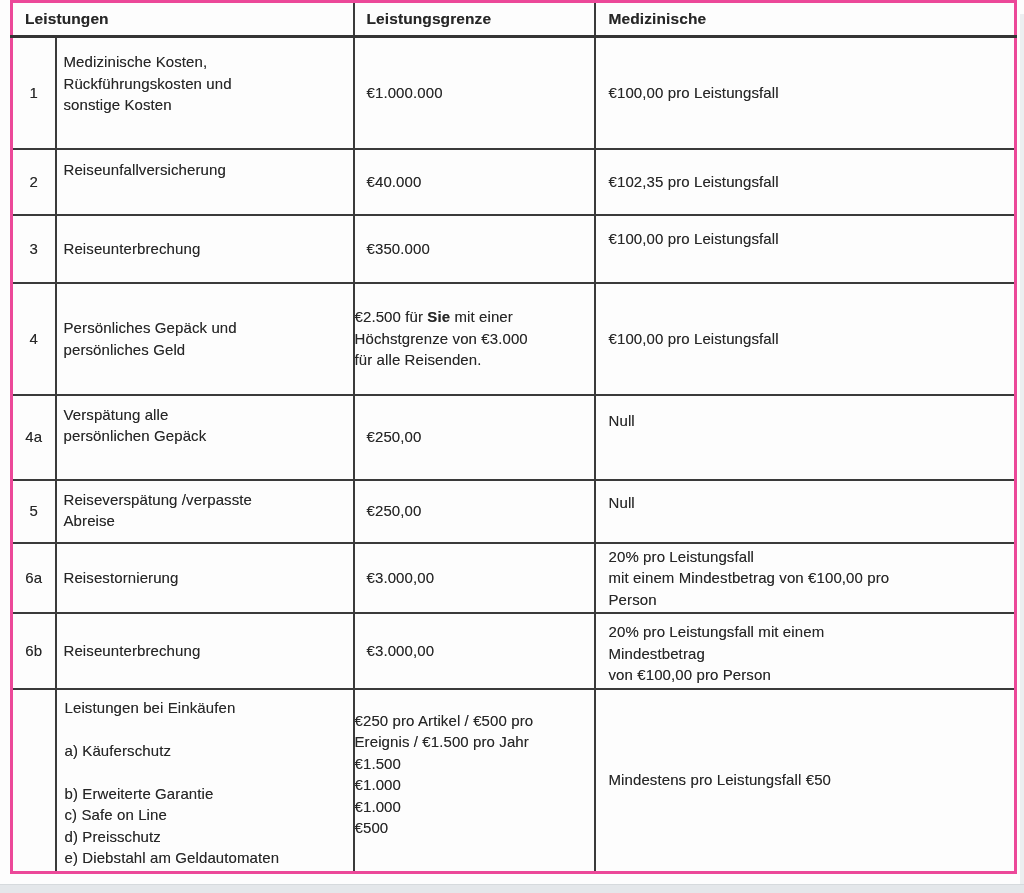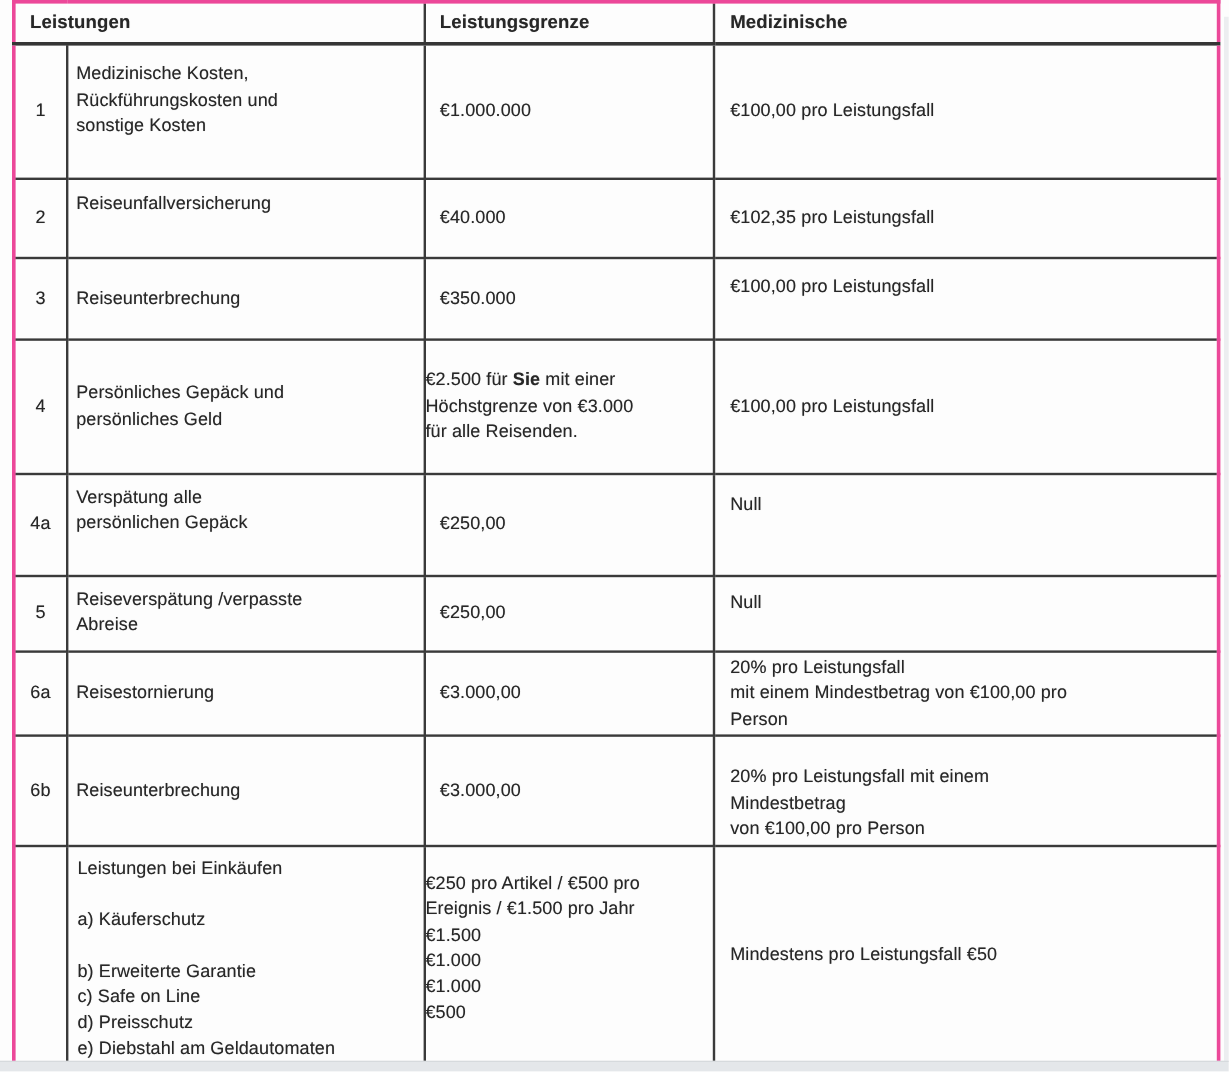--- a/index.html
+++ b/index.html
@@ -85,21 +85,21 @@
 
   
   tr.r1 td.desc  { vertical-align: top; padding-top: 13px; }
   tr.r2 td.desc  { vertical-align: top; padding-top: 9px; }
   tr.r3 td.slb   { vertical-align: top; padding-top: 12px; }
   tr.r4a td.desc { vertical-align: top; padding-top: 8px; }
   tr.r4a td.slb  { vertical-align: top; padding-top: 14px; }
   tr.r5 td.desc  { vertical-align: top; padding-top: 8px; margin-top: 24px; }
   tr.r5 td.slb   { vertical-align: top; padding-top: 11px; }
   tr.r6a td.slb  { vertical-align: top; padding-top: 2px; }
-  tr.r6b td.slb  { vertical-align: top; padding-top: 23px; border-radius: 29px; }
+  tr.r6b td.slb  { vertical-align: top; padding-top: 7px; border-radius: 29px; }
 
   
   tr.r4 td.grz { padding-left: 0; }
 
   
   tr.r7 td { vertical-align: top; }
   tr.r7 td.num { position: relative; }
   tr.r7 td.num .seven {
     position: absolute;
     left: -11px;

